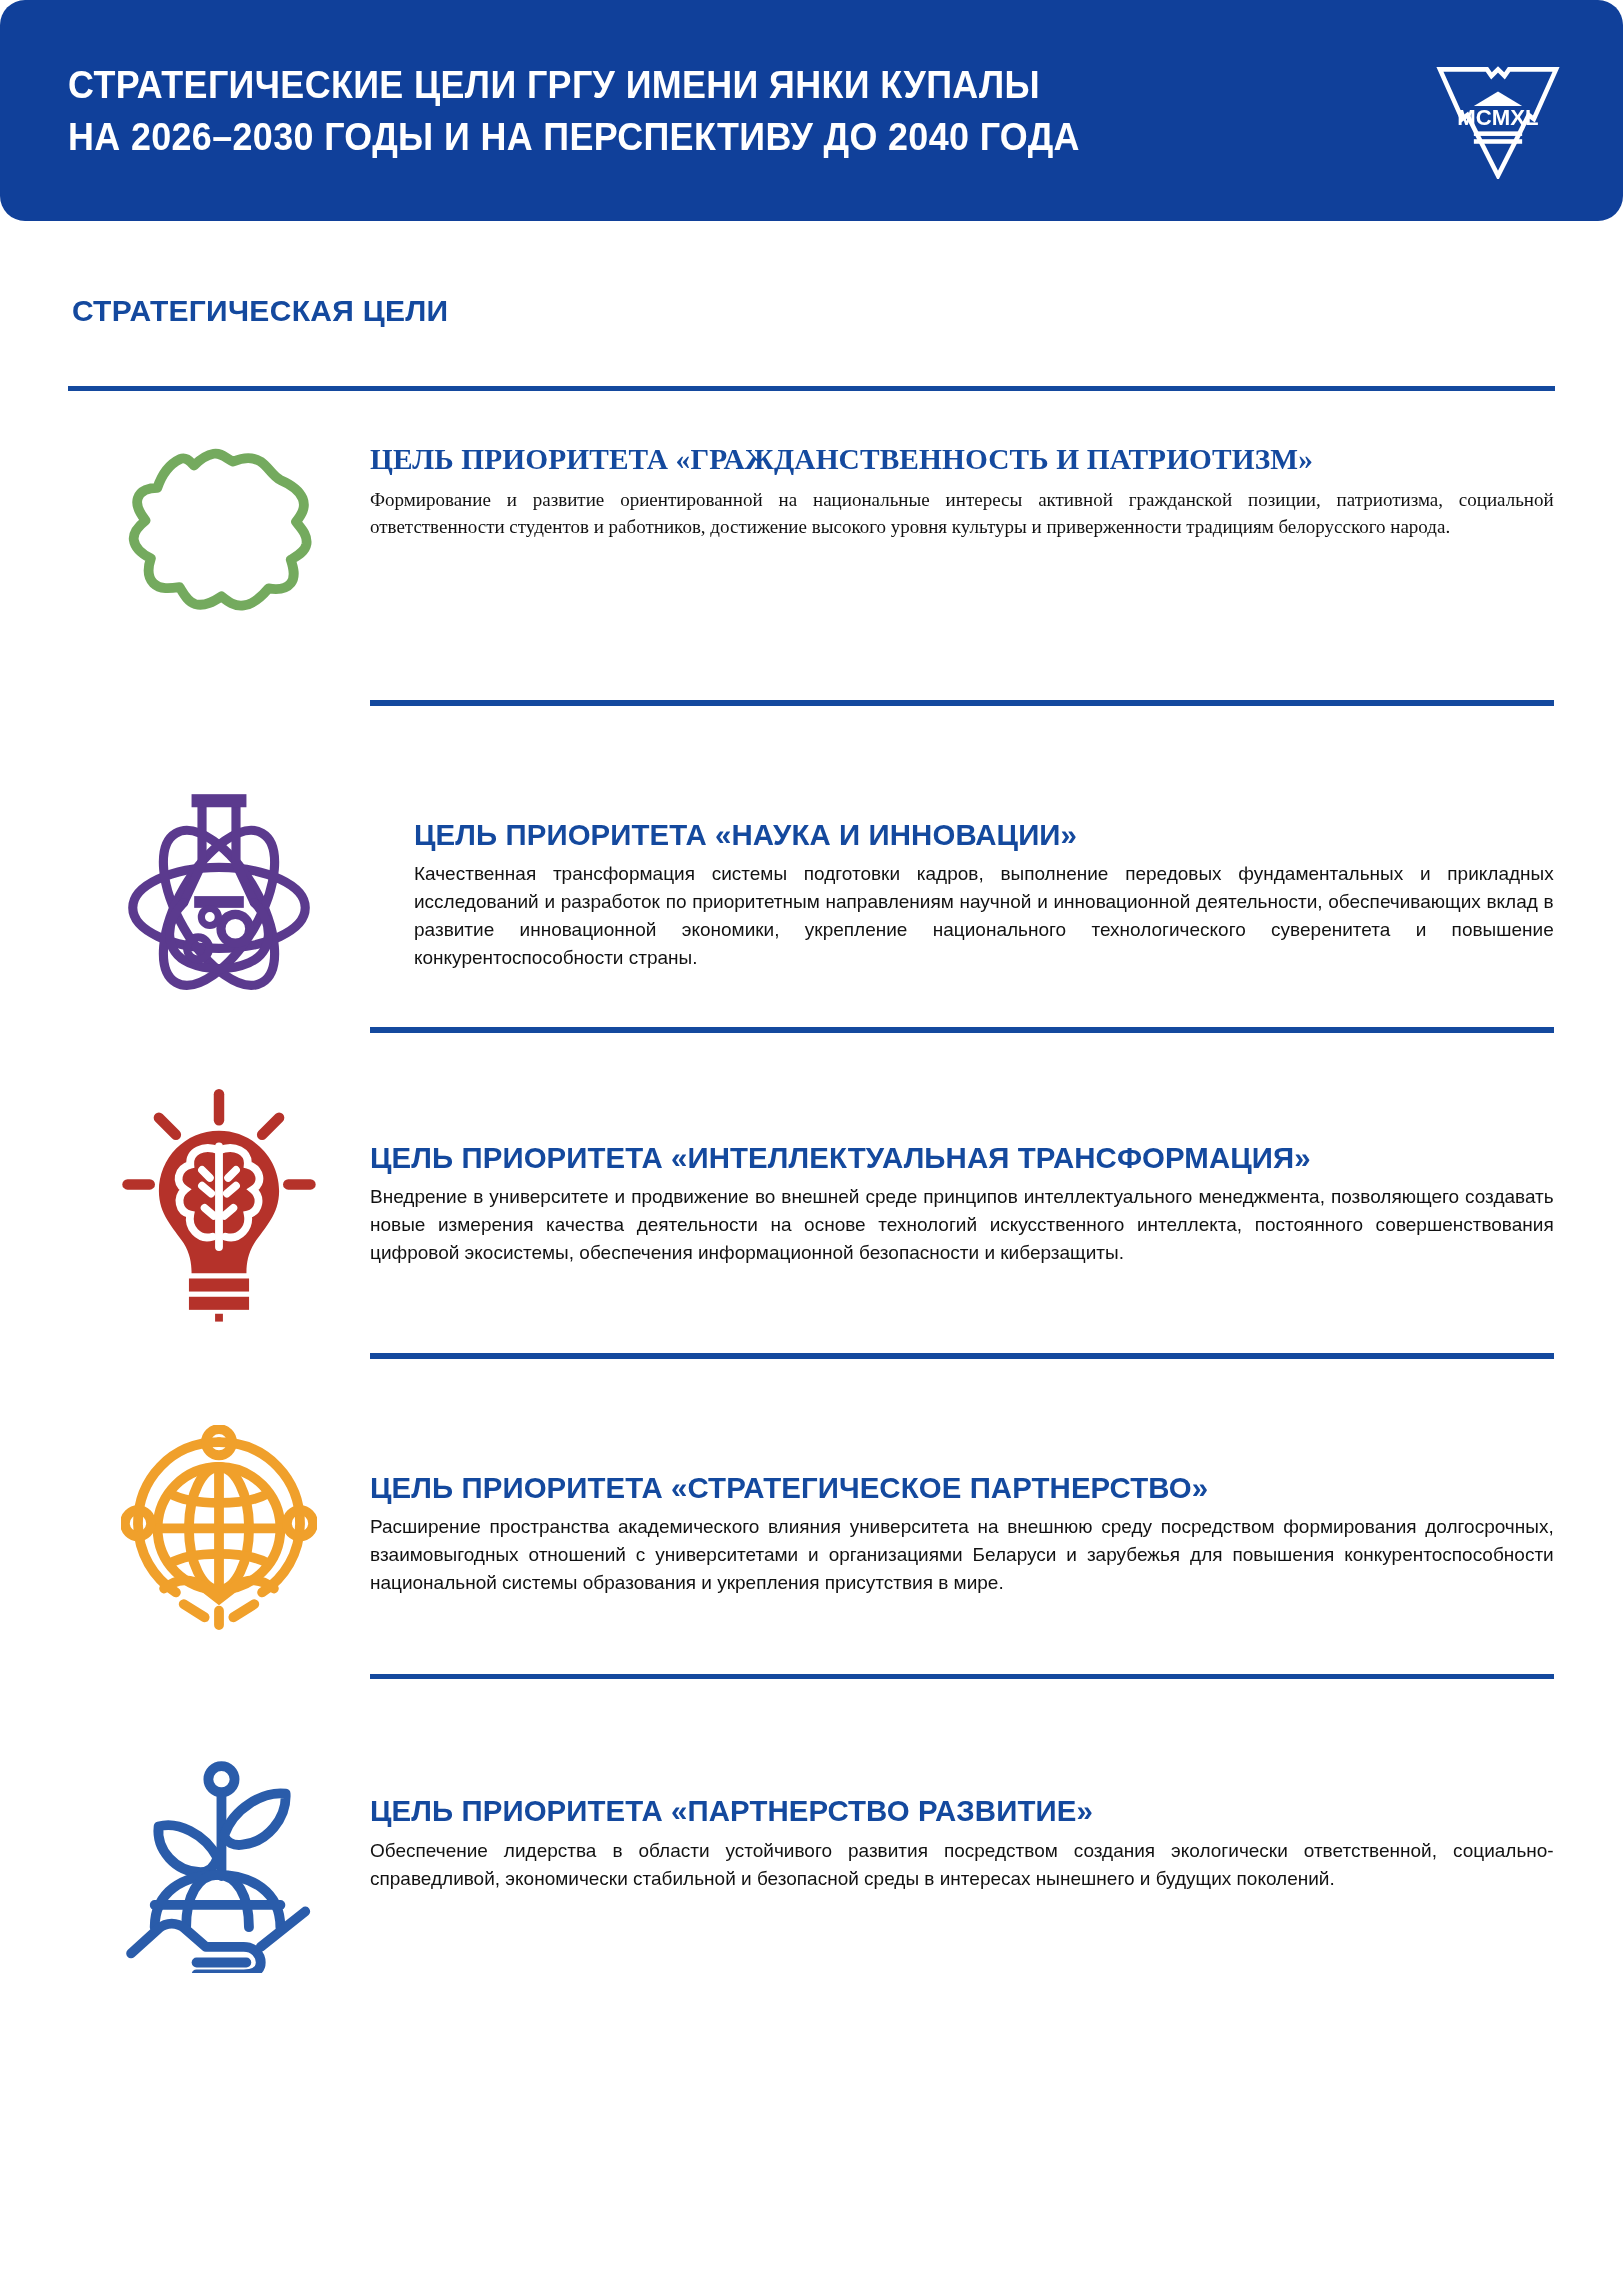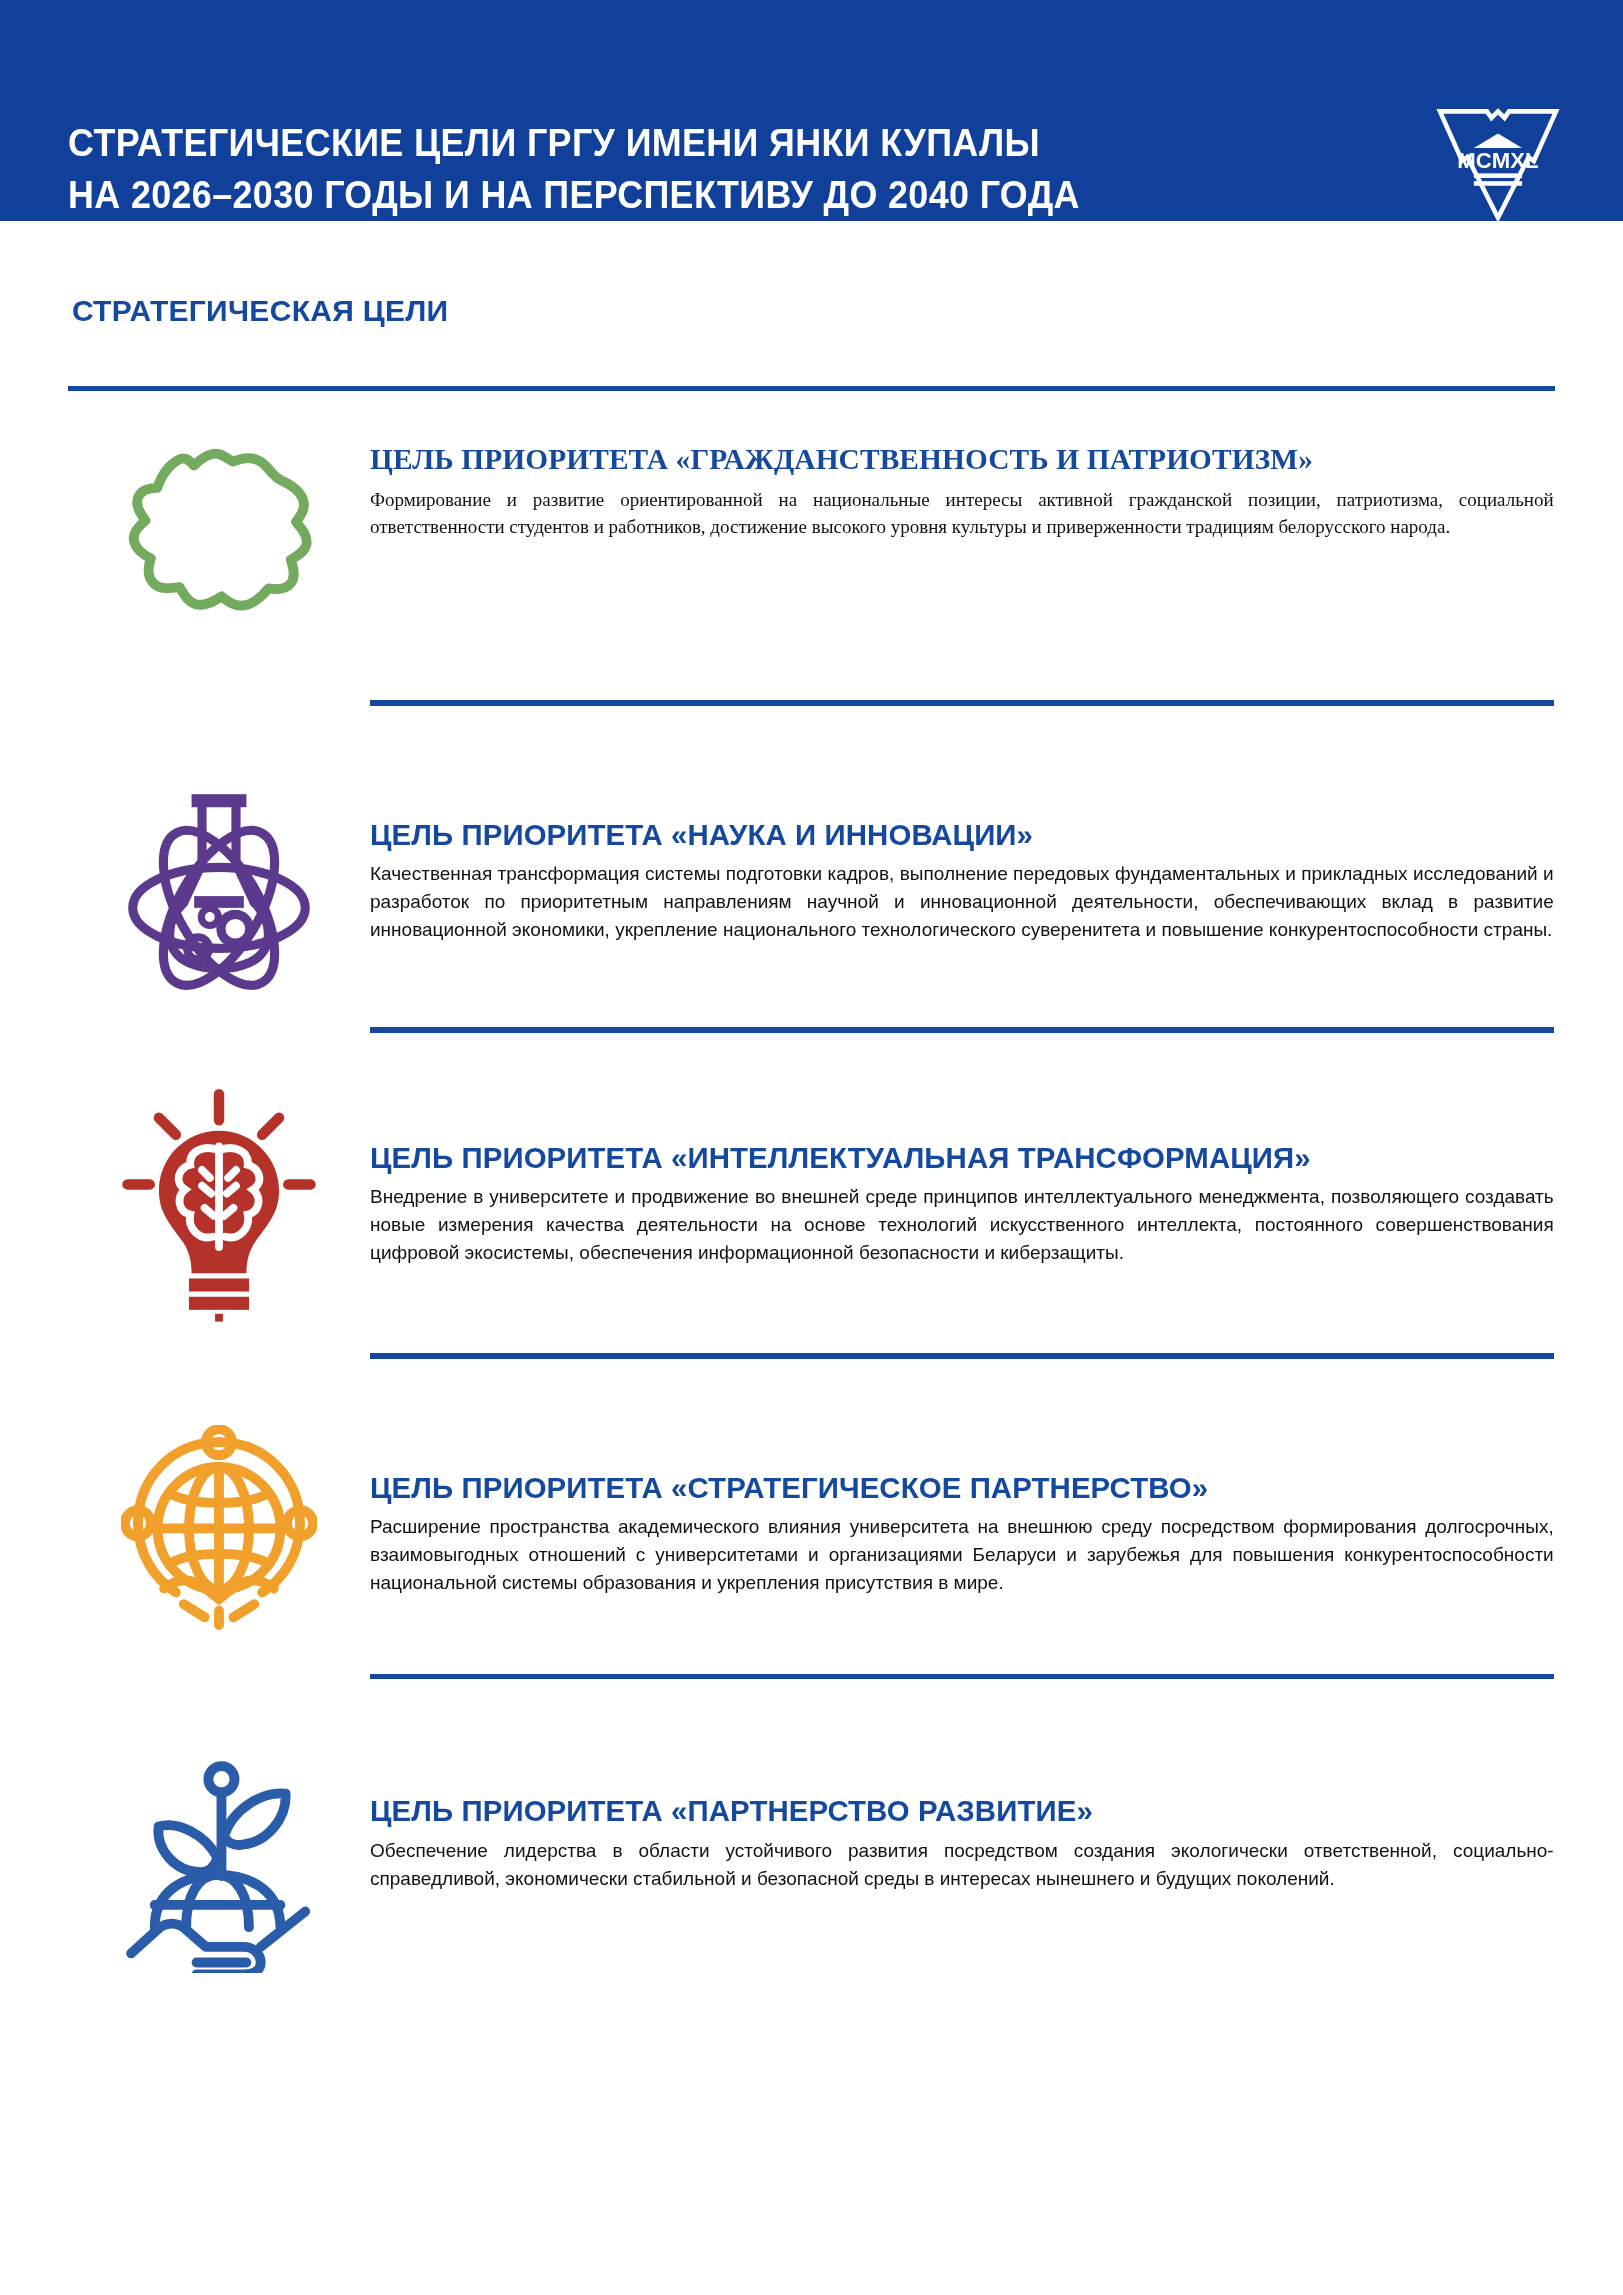--- a/index.html
+++ b/index.html
@@ -22,23 +22,24 @@
   }
 
   
   .header {
     position: relative;
     width: 100%;
     height: 221px;
     background: #10409A;
     box-sizing: border-box;
     display: flex;
-    align-items: flex-end;
+    align-items: center;
     padding-left: 68px;
     padding-right: 63px;
+    border-radius: 25px;
   }
   .header-titles {
     flex: 1 1 auto;
     min-width: 0;
   }
   .header-line {
     color: #ffffff;
     font-size: 39px;
     font-weight: bold;
     letter-spacing: 0.4px;
@@ -136,21 +137,21 @@
     font-size: 19px;
     font-weight: normal;
     line-height: 1.47;
     text-align: justify;
     text-align-last: left;
     margin: 0;
   }
 
   
   .p1 { padding-top: 47px; padding-bottom: 37px; font-family: Liberation Serif, serif; }
-  .p2 { padding-top: 51px; padding-bottom: 34px; }
+  .p2 { padding-top: 51px; padding-bottom: 34px; gap: 44px; }
   .p3 { padding-top: 47px; padding-bottom: 31px; }
   .p4 { padding-top: 51px; padding-bottom: 33px; }
   .p5 { padding-top: 54px; padding-bottom: 26px; }
 
   .p1 .priority-icon { padding-top: 3.9px; }
   .p2 .priority-icon { padding-top: 19.6px; }
   .p3 .priority-icon { padding-top: 6.5px; }
   .p4 .priority-icon { padding-top: 14.4px; }
   .p5 .priority-icon { padding-top: 23.6px; }
 

